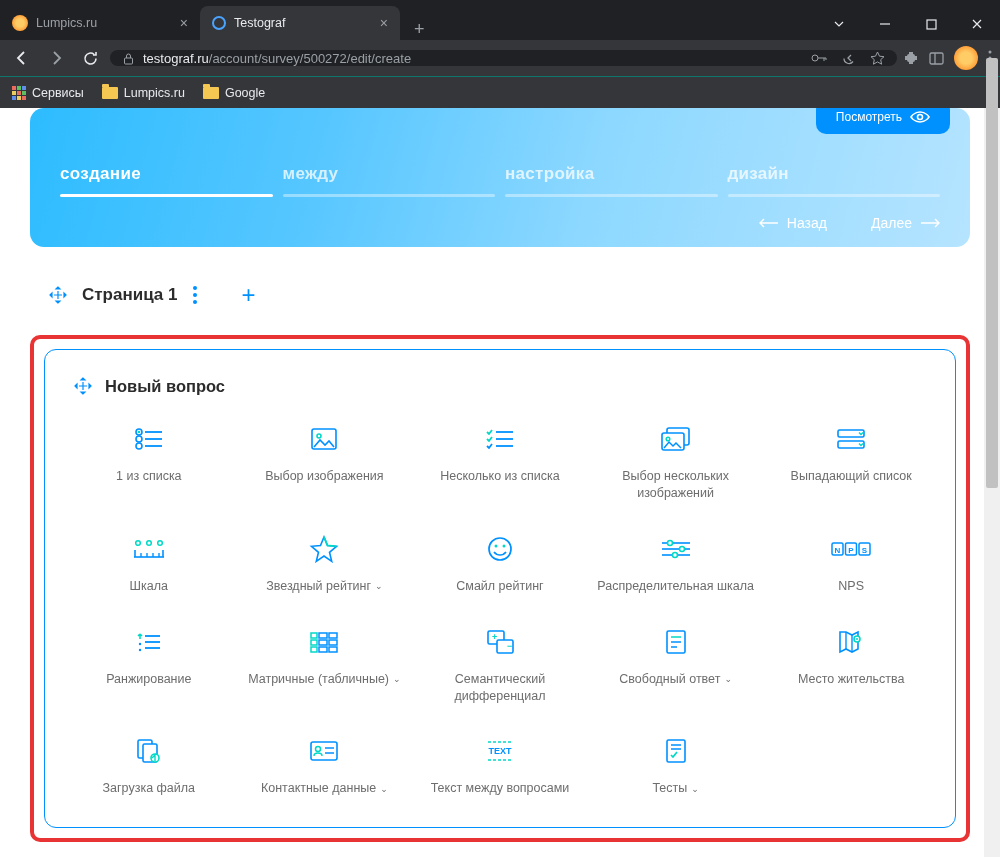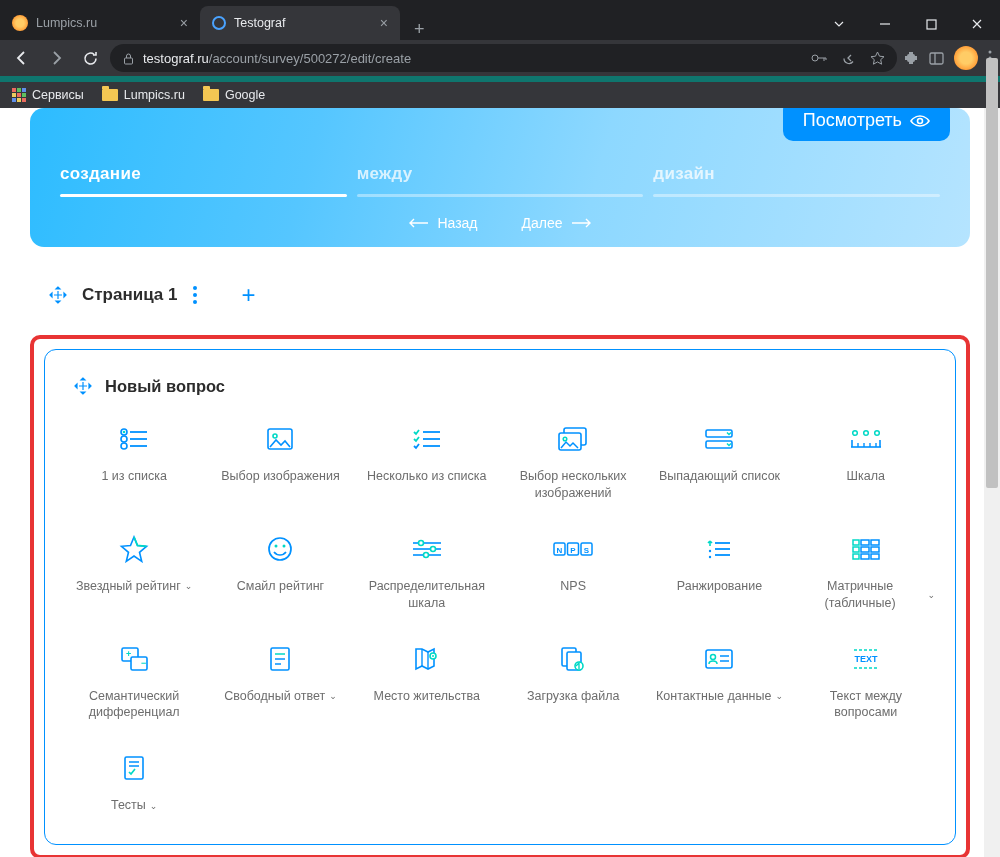--- a/index.html
+++ b/index.html
@@ -12,63 +12,63 @@
 .favicon-o { width: 16px; height: 16px; border-radius: 50%; background: radial-gradient(circle, #ffcc66 35%, #ff9933 75%); }
 .favicon-t { width: 14px; height: 14px; border: 2px solid #4aa3ff; border-radius: 50%; }
 .tab-close { color: #9aa0a6; font-size: 14px; margin-left: auto; cursor: pointer; }
 .newtab { color: #9aa0a6; font-size: 18px; padding: 0 14px; cursor: pointer; }
 .win-controls { margin-left: auto; display: flex; }
 .win-btn { width: 46px; height: 32px; display: flex; align-items: center; justify-content: center; color: #e8eaed; cursor: pointer; }
 
 .toolbar { background: #35363a; height: 36px; display: flex; align-items: center; padding: 0 8px; gap: 6px; }
 .nav-btn { width: 28px; height: 28px; display: flex; align-items: center; justify-content: center; color: #9aa0a6; cursor: pointer; border-radius: 50%; }
 .nav-btn.active { color: #e8eaed; }
-.addr { flex: 1; background: #202124; border-radius: 20px; height: 28px; display: flex; align-items: center; padding: 0 12px; color: #9aa0a6; font-size: 13px; gap: 8px; }
+.addr { flex: 1; background: #202124; border-radius: 20px; height: 16px; display: flex; align-items: center; padding: 0 12px; color: #9aa0a6; font-size: 13px; gap: 8px; }
 .addr .domain { color: #e8eaed; }
 .addr-icons { display: flex; gap: 14px; margin-left: auto; color: #9aa0a6; align-items: center; }
 .ext-icons { display: flex; gap: 10px; align-items: center; color: #9aa0a6; }
 .avatar { width: 24px; height: 24px; border-radius: 50%; background: radial-gradient(circle, #ffcc66 35%, #ff9933 75%); }
 
-.bookmarks { background: #35363a; height: 32px; display: flex; align-items: center; padding: 0 12px; gap: 18px; border-top: 6px solid #0f766e; }
+.bookmarks { background: #35363a; height: 32px; display: flex; align-items: center; padding: 0 12px; gap: 18px; border-top: 1px solid #0f766e; }
 .bm { display: flex; align-items: center; gap: 6px; color: #e8eaed; font-size: 12.5px; cursor: pointer; }
 .bm-icon-apps { width: 14px; height: 14px; display: grid; grid-template: repeat(3,4px)/repeat(3,4px); gap: 1px; }
 .bm-icon-apps span { background: #ea6b5f; }
 .bm-icon-apps span:nth-child(2){background:#5fbf5f}.bm-icon-apps span:nth-child(3){background:#5f8fea}.bm-icon-apps span:nth-child(4){background:#eacc5f}.bm-icon-apps span:nth-child(5){background:#ea6b5f}.bm-icon-apps span:nth-child(6){background:#5fbf5f}.bm-icon-apps span:nth-child(7){background:#5f8fea}.bm-icon-apps span:nth-child(8){background:#eacc5f}.bm-icon-apps span:nth-child(9){background:#ea6b5f}
 .bm-folder { width: 16px; height: 12px; background: #f4c753; border-radius: 1px; position: relative; }
 .bm-folder::before { content:''; position:absolute; top:-3px; left:0; width:7px; height:3px; background:#f4c753; border-radius:1px 1px 0 0; }
 
 
 .page { background: #fff; height: calc(857px - 108px); overflow-y: auto; position: relative; padding: 0 30px 30px; }
 .scrollbar-track { position: absolute; right: 0; top: 108px; width: 16px; height: calc(857px - 108px); background: #f0f0f0; }
 .scrollbar-thumb { position: absolute; right: 2px; width: 12px; background: #c1c1c1; border-radius: 2px; top: 58px; height: 430px; }
 
 .hero { background: linear-gradient(105deg, #2dbcff 0%, #55c6ff 30%, #8dd8ff 60%, #b5e4ff 100%); border-radius: 14px; padding: 0; margin-top: 0; overflow: hidden; position: relative; }
-.preview-btn { position: absolute; right: 20px; top: -8px; background: #0091ff; color: #fff; padding: 10px 20px; border-radius: 10px; display: flex; align-items: center; gap: 8px; font-size: 18px; }
+.preview-btn { position: absolute; right: 20px; top: -8px; background: #0091ff; color: #fff; padding: 10px 20px; border-radius: 10px; display: flex; align-items: center; gap: 8px; font-size: 12px; }
 .steps { display: flex; padding: 28px 30px 12px; gap: 10px; }
 .step { flex: 1; color: #fff; margin-top: 28px; }
 .step-label { font-weight: 700; font-size: 17px; margin-bottom: 10px; letter-spacing: 0.3px; }
 .step.inactive .step-label { color: rgba(255,255,255,0.75); }
 .step-bar { height: 3px; background: rgba(255,255,255,0.4); border-radius: 2px; }
 .step.active .step-bar { background: #fff; }
-.nav-row { display: flex; justify-content: center; padding: 6px 30px 16px; color: #fff; font-size: 14px; gap: 44px; }
+.nav-row { display: flex; justify-content: flex-end; padding: 6px 30px 16px; color: #fff; font-size: 14px; gap: 44px; }
 .nav-link { display: flex; align-items: center; gap: 8px; cursor: pointer; }
 
 .page-row { display: flex; align-items: center; gap: 14px; margin: 34px 18px 26px; }
 .move-icon { color: #0091ff; }
 .page-title { font-weight: 700; font-size: 17px; color: #2c2c2c; }
 .dots { display: flex; flex-direction: column; gap: 3px; margin-left: 2px; }
 .dots span { width: 4px; height: 4px; background: #0091ff; border-radius: 50%; }
 .plus-btn { color: #0091ff; font-size: 24px; font-weight: 300; margin-left: 30px; cursor: pointer; }
 
 .red-frame { border: 4px solid #e83434; border-radius: 10px; padding: 10px; }
 .question-panel { border: 1.5px solid #0091ff; border-radius: 12px; padding: 26px 20px 30px; }
 .qp-header { display: flex; align-items: flex-end; gap: 12px; margin-bottom: 24px; padding-left: 8px; }
 .qp-title { font-weight: 700; font-size: 16.5px; color: #2c2c2c; }
 
-.qgrid { display: grid; grid-template-columns: repeat(6, 1fr); gap: 28px 8px; }
+.qgrid { display: grid; grid-template-columns: repeat(5, 1fr); gap: 28px 8px; }
 .qtype { display: flex; flex-direction: column; align-items: center; cursor: pointer; text-align: center; }
 .qtype-icon { height: 38px; display: flex; align-items: center; justify-content: center; color: #0091ff; margin-bottom: 10px; }
 .qtype-label { font-size: 12.5px; color: #6d6d6d; line-height: 1.35; display: flex; align-items: center; gap: 4px; justify-content: center; }
 .chev { font-size: 9px; color: #6d6d6d; }
 
 svg { display: block; }
 </style>
 </head>
 <body>
 
@@ -195,20 +195,24 @@
           <circle cx="10" cy="7" r="2.5" stroke="#fff" fill="none" stroke-width="1.6"></circle>
         </svg>
     </div>
     <div class="steps">
       <div class="step active">
           <div class="step-label">создание</div>
           <div class="step-bar"></div>
         </div>
       <div class="step inactive">
           <div class="step-label">между</div>
+          <div class="step-bar"></div>
+        </div>
+      <div class="step inactive">
+          <div class="step-label">настройка</div>
           <div class="step-bar"></div>
         </div>
       <div class="step inactive">
           <div class="step-label">дизайн</div>
           <div class="step-bar"></div>
         </div>
     </div>
     <div class="nav-row">
       <div class="nav-link">
         <svg width="20" height="10" viewBox="0 0 20 10">

